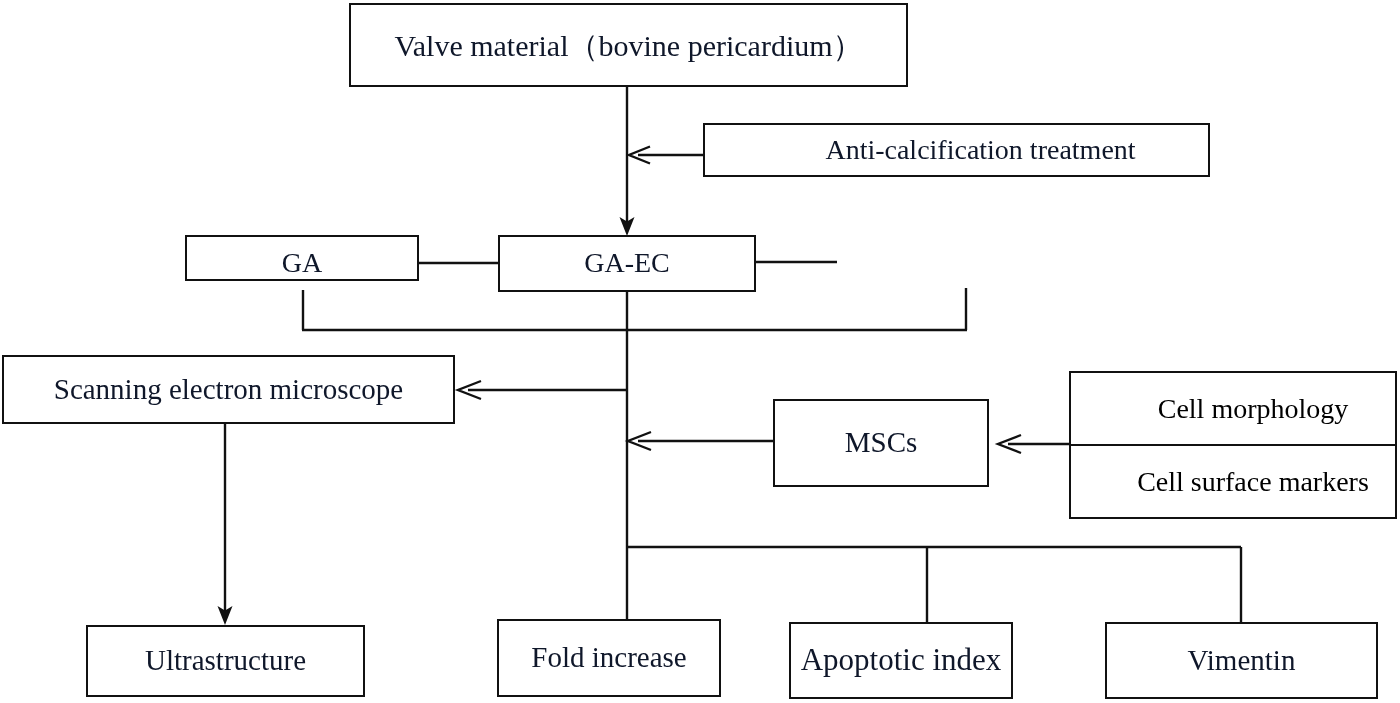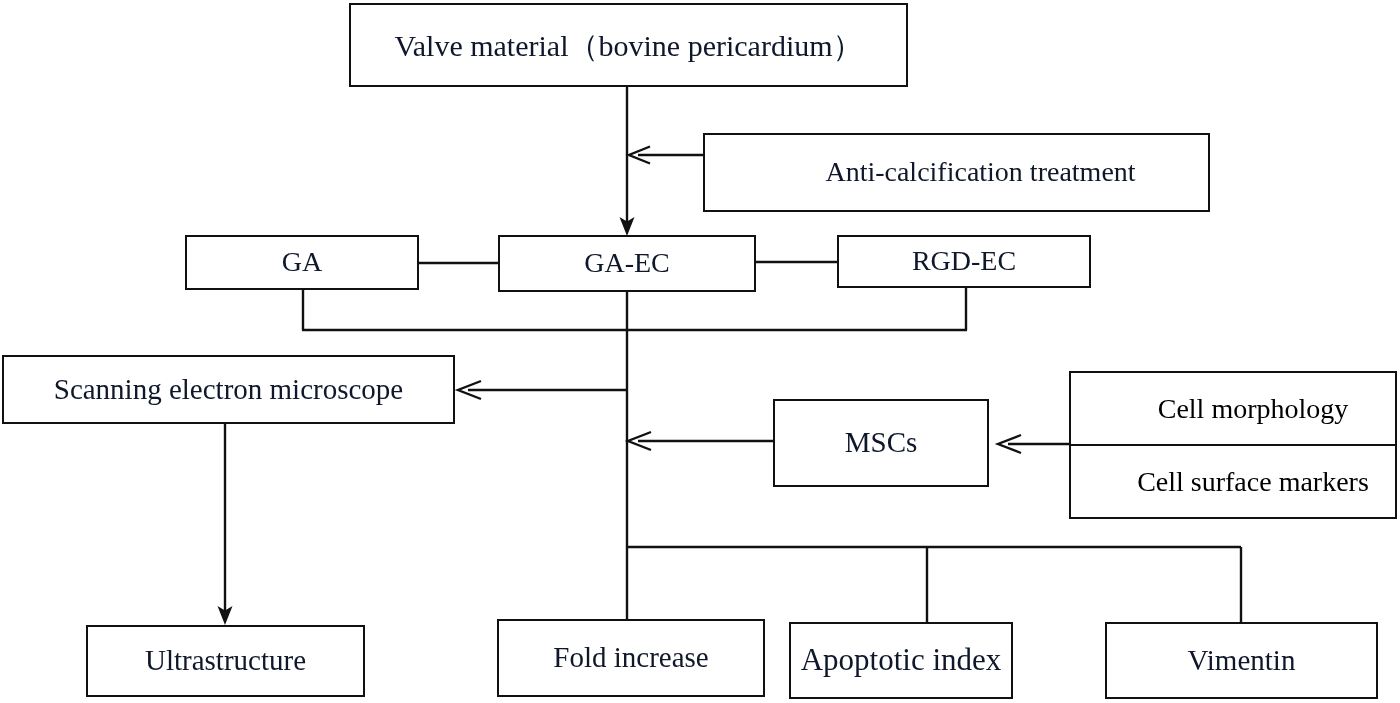--- a/index.html
+++ b/index.html
@@ -107,35 +107,32 @@
 
     <line x1="626" y1="547" x2="1241" y2="547"></line>
     <line x1="927" y1="547" x2="927" y2="622"></line>
     <line x1="1241" y1="547" x2="1241" y2="622"></line>
   </svg>
 
   <div class="node" style="left:349px; top:3px; width:559px; height:84px; font-size:30px;">
     <span class="lbl">Valve material（bovine pericardium）</span>
   </div>
 
-  <div class="node" style="left:703px; top:133px; width:507px; height:79px; font-size:28px;padding-left:48px;">
+  <div class="node" style="left:703px; top:123px; width:507px; height:54px; font-size:28px;padding-left:48px;">
     <span class="lbl">Anti-calcification treatment</span>
   </div>
 
-  <div class="node" style="left:185px; top:235px; width:234px; height:55px; font-size:28px;">
+  <div class="node" style="left:185px; top:235px; width:234px; height:46px; font-size:28px;align-items:flex-end;">
     <span class="lbl">GA</span>
   </div>
 
   <div class="node" style="left:498px; top:235px; width:258px; height:57px; font-size:28px;">
     <span class="lbl">GA-EC</span>
   </div>
 
-  <div class="node" style="left:837px; top:235px; width:254px; height:53px; font-size:28px;">
-    <span class="lbl">RGD-EC</span>
-  </div>
 
   <div class="node" style="left:2px; top:355px; width:453px; height:69px; font-size:29px;text-align:right;">
     <span class="lbl">Scanning electron microscope</span>
   </div>
 
   <div class="node" style="left:773px; top:399px; width:216px; height:88px; font-size:29px;">
     <span class="lbl">MSCs</span>
   </div>
 
   <div class="stacked" style="left:1069px; top:371px; width:328px; height:148px; font-size:28px;">
@@ -144,21 +141,21 @@
     </div>
     <div class="cell">
       <span class="lbl">Cell surface markers</span>
     </div>
   </div>
 
   <div class="node" style="left:86px; top:625px; width:279px; height:72px; font-size:29px;justify-content:center;">
     <span class="lbl">Ultrastructure</span>
   </div>
 
-  <div class="node" style="left:497px; top:619px; width:268px; height:78px; font-size:29px;">
+  <div class="node" style="left:497px; top:619px; width:224px; height:78px; font-size:29px;">
     <span class="lbl">Fold increase</span>
   </div>
 
   <div class="node" style="left:789px; top:622px; width:224px; height:77px; font-size:31px;">
     <span class="lbl">Apoptotic index</span>
   </div>
 
   <div class="node" style="left:1105px; top:622px; width:273px; height:77px; font-size:29px;">
     <span class="lbl">Vimentin</span>
   </div>

